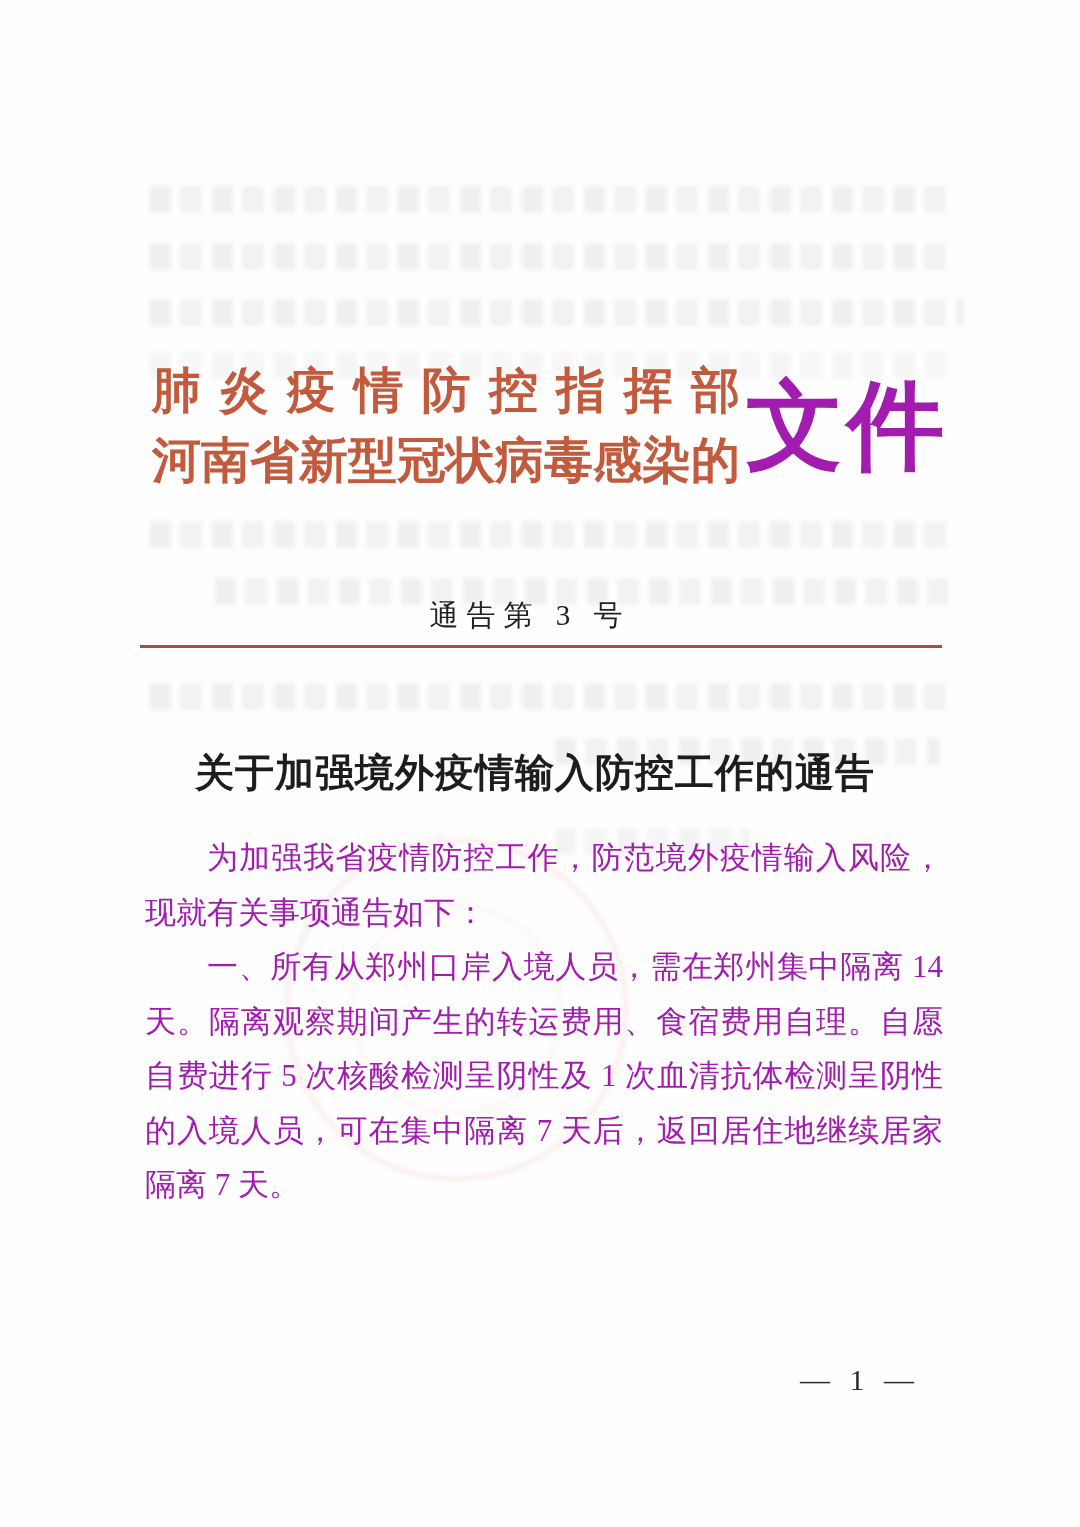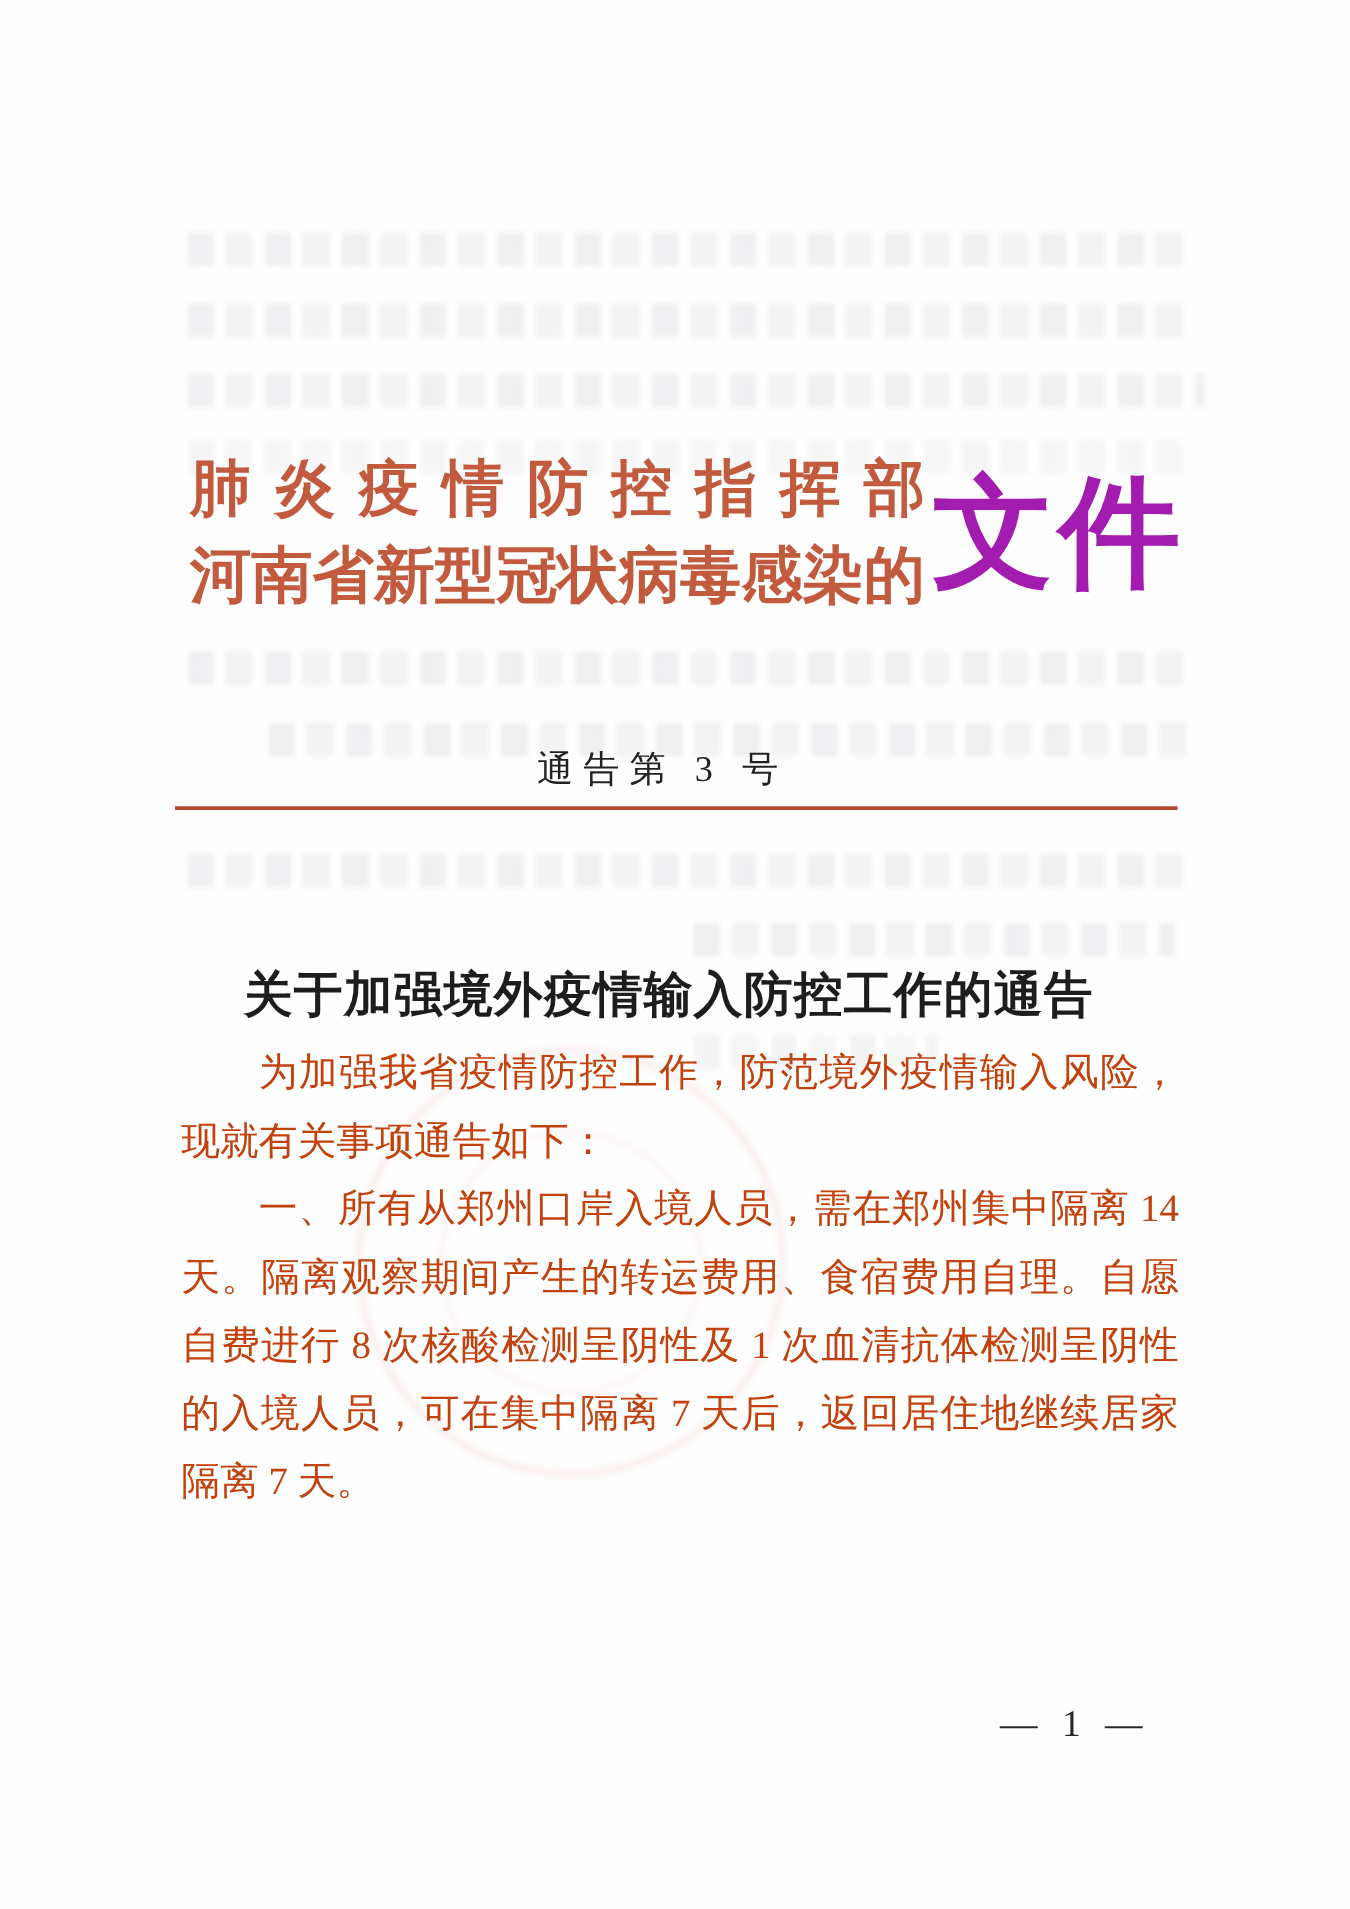--- a/index.html
+++ b/index.html
@@ -111,32 +111,31 @@
     position: absolute;
     left: 0;
     right: 10px;
     top: 746px;
     text-align: center;
     font-size: 39px;
     font-weight: bold;
     letter-spacing: 1px;
     color: #1d1d1d;
     font-family: "Liberation Sans", "DejaVu Sans", sans-serif;
-    margin-top: 23px;
   }
 
   .body-text {
     position: absolute;
     left: 145px;
     right: 137px;
     top: 831px;
     font-size: 31px;
     line-height: 54.5px;
     text-align: justify;
-    color: #c2410c;
+    color: #a21caf;
   }
   .body-text p {
     margin: 0;
     text-indent: 2em;
   }
 
   .page-number {
     position: absolute;
     top: 1363px;
     right: 160px;
@@ -173,18 +172,18 @@
   </div>
 
   <div class="notice-number">通告第 3 号</div>
 
   <div class="red-rule" style="background: rgb(181, 73, 47);"></div>
 
   <div class="doc-title">关于加强境外疫情输入防控工作的通告</div>
 
   <div class="body-text">
     <p>为加强我省疫情防控工作，防范境外疫情输入风险，现就有关事项通告如下：</p>
-    <p>一、所有从郑州口岸入境人员，需在郑州集中隔离 14 天。隔离观察期间产生的转运费用、食宿费用自理。自愿自费进行 8 次核酸检测呈阴性及 1 次血清抗体检测呈阴性的入境人员，可在集中隔离 7 天后，返回居住地继续居家隔离 7 天。</p>
+    <p>一、所有从郑州口岸入境人员，需在郑州集中隔离 14 天。隔离观察期间产生的转运费用、食宿费用自理。自愿自费进行 5 次核酸检测呈阴性及 1 次血清抗体检测呈阴性的入境人员，可在集中隔离 7 天后，返回居住地继续居家隔离 7 天。</p>
   </div>
 
   <div class="page-number">— 1 —</div>
 
 </div>
 
 </body></html>

